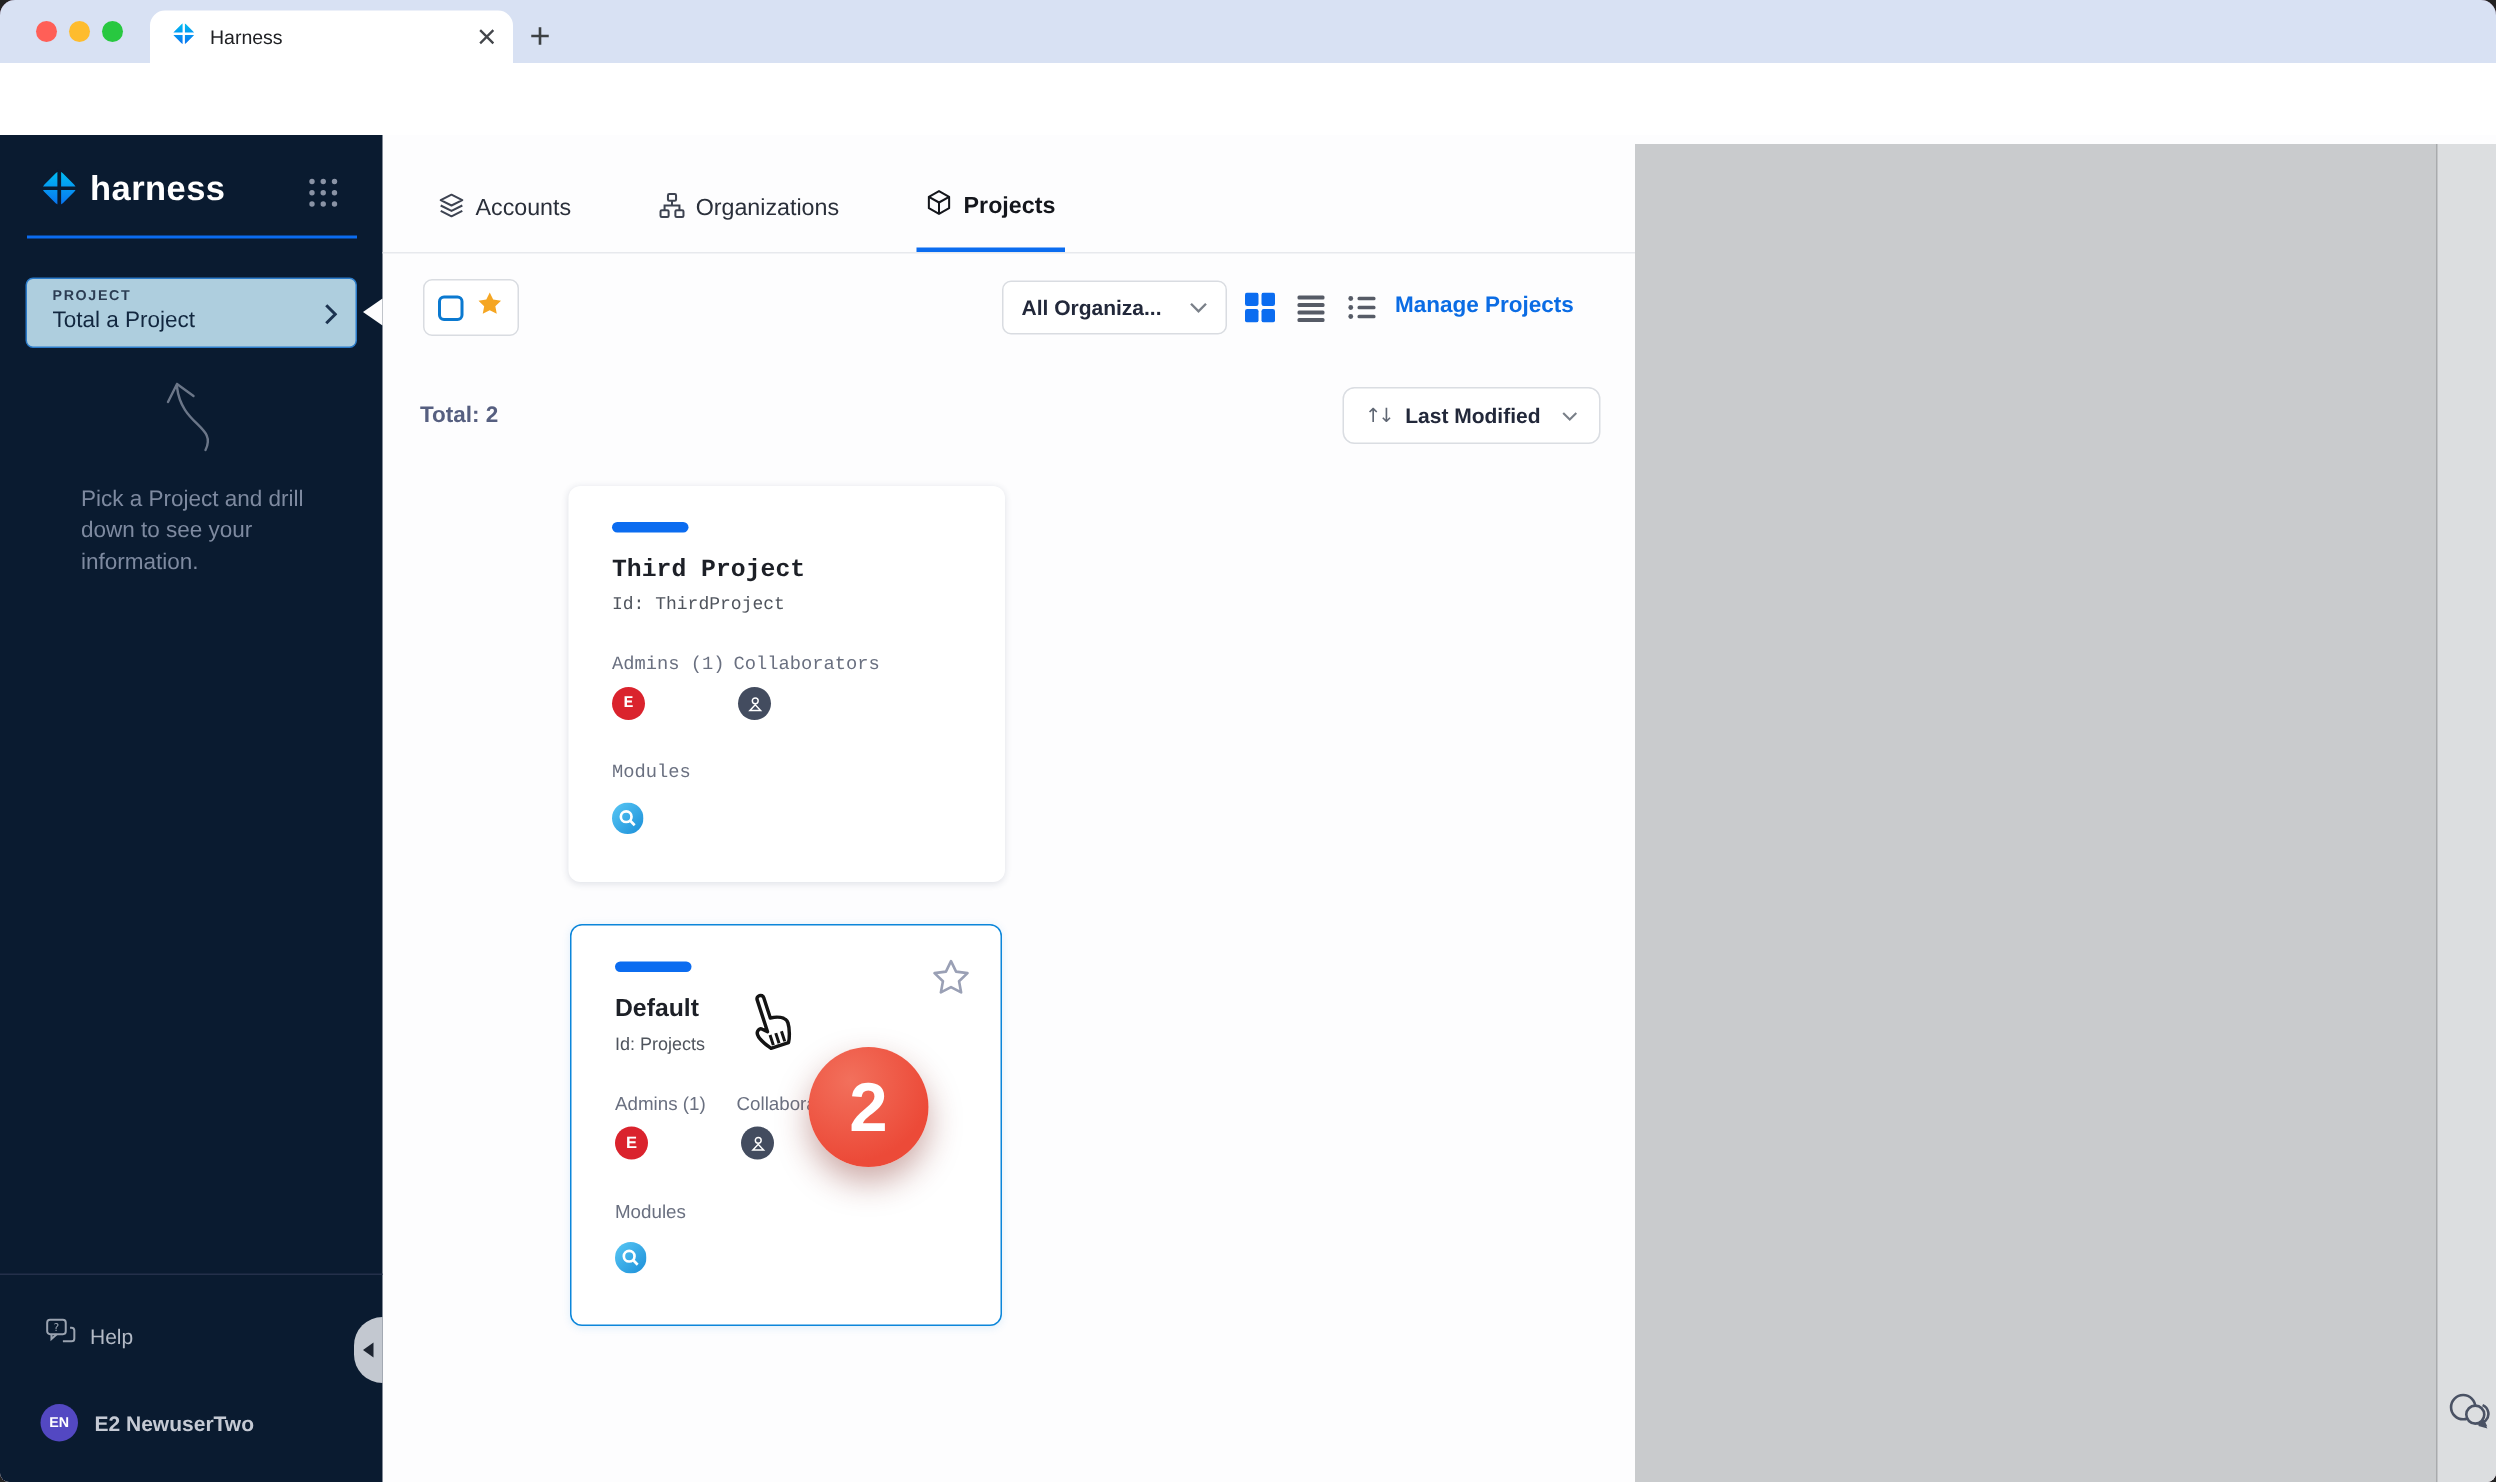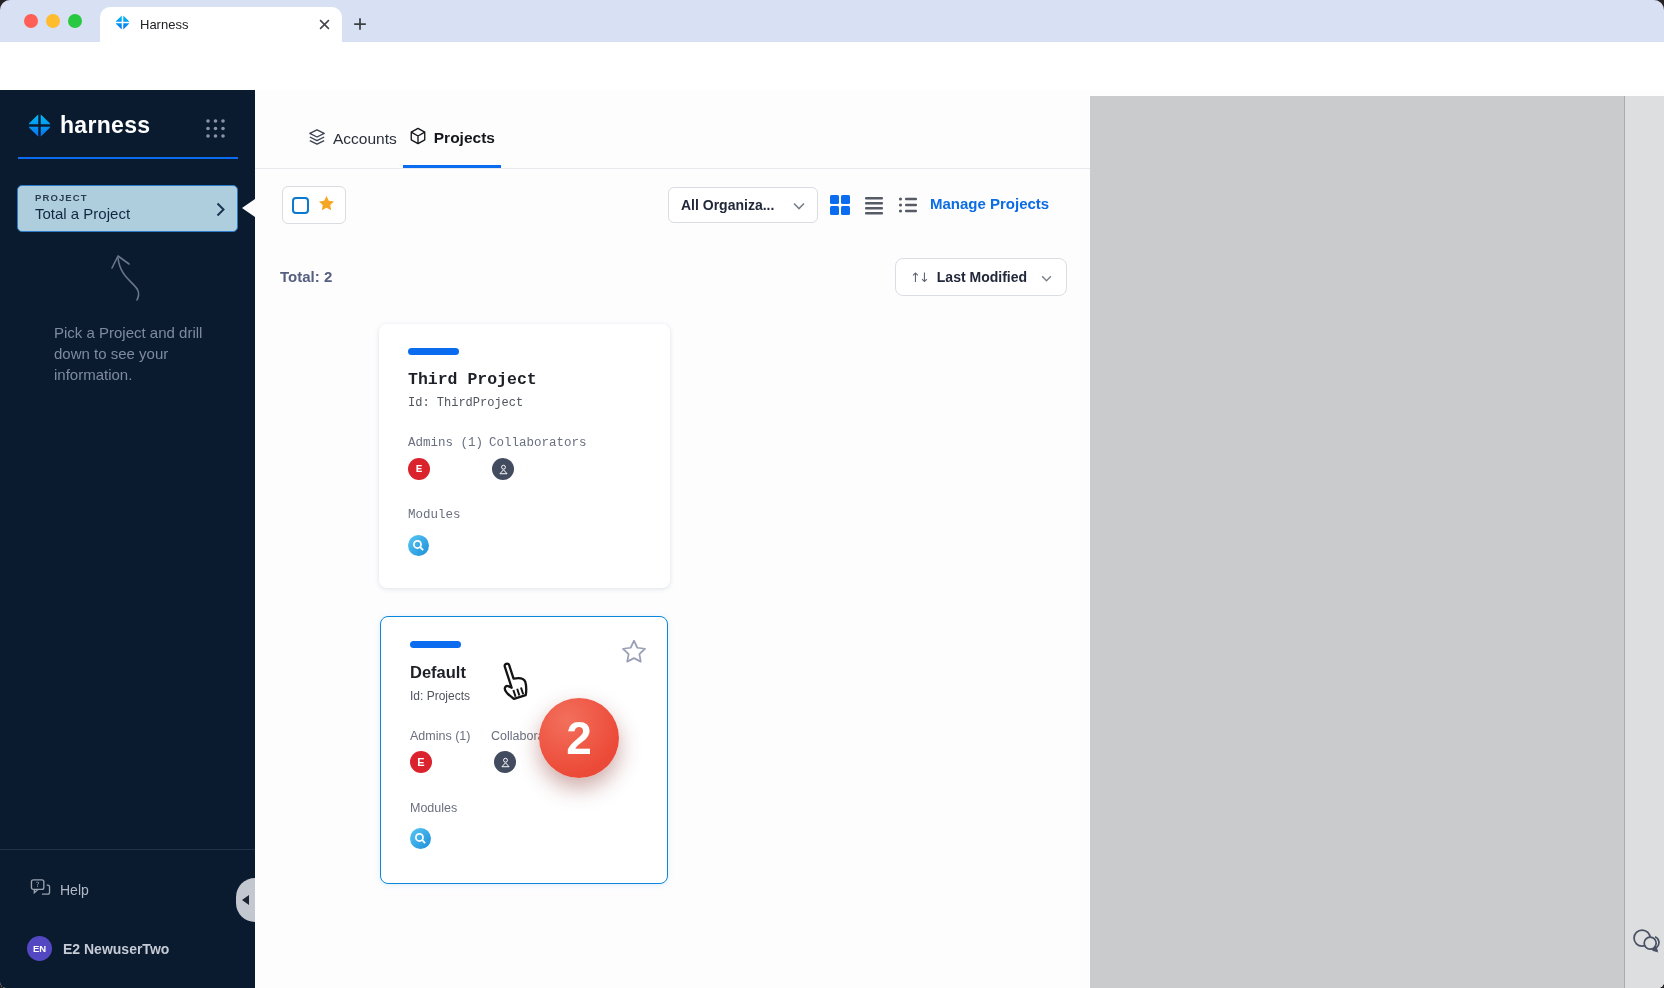--- a/index.html
+++ b/index.html
@@ -57,21 +57,21 @@
   .collapse-handle { position:absolute; left:236px; top:788px; width:19px; height:44px; background:#c3c8d0;
                      border-radius:22px 0 0 22px; display:flex; align-items:center; justify-content:center; }
   .collapse-tri { width:0; height:0; border-top:5px solid transparent; border-bottom:5px solid transparent; border-right:7px solid #1d2430; }
   .user-row { position:absolute; left:27px; top:846px; display:flex; align-items:center; gap:11px; }
   .avatar-en { width:25px; height:25px; border-radius:50%; background:#5348c2; color:#fff; font-size:9.5px; font-weight:bold;
                display:flex; align-items:center; justify-content:center; }
   .user-name { font-size:14px; font-weight:600; color:#c5cad4; }
 
   
   .content { position:absolute; left:255px; top:0; width:835px; height:100%; }
-  .topnav { position:absolute; left:0; top:20px; height:58px; display:flex; align-items:center; padding-left:47px; }
+  .topnav { position:absolute; left:0; top:20px; height:58px; display:flex; align-items:center; padding-left:31px; gap:46px; }
   .topnav-item { display:flex; align-items:center; gap:7px; height:58px; padding:0 6px; font-size:15.5px; color:#2a2f3a; }
   .topnav-item.active { font-weight:bold; color:#14161c; border-bottom:3px solid #0b6cf0; }
   .topnav-rule { position:absolute; left:0; top:78px; width:835px; height:1px; background:#e7e9ed; }
 
   .filterbar { position:absolute; left:0; top:96px; width:835px; height:38px; }
   .fav-group { position:absolute; left:27px; top:0; width:64px; height:38px; border:1px solid #d9dce1; border-radius:6px;
                background:#fff; display:flex; align-items:center; justify-content:center; gap:8px; }
   .checkbox { width:17px; height:17px; border:2px solid #0b79d0; border-radius:4px; background:#fff; }
   .searchbox { position:absolute; left:102px; top:0; width:305px; height:38px; border:1.5px solid #8ed0f2; border-radius:6px;
                background:#fdfeff; display:flex; align-items:center; padding:0 12px; gap:9px; }
@@ -287,20 +287,31 @@
         <div class="topnav-item">
           <span>
             <svg width="18" height="18" viewBox="0 0 20 20" fill="none" stroke="#3d4351" stroke-width="1.5" stroke-linejoin="round">
               <path d="M10 2 L18 6 10 10 2 6 Z"></path>
                 <path d="M2 10 L10 14 18 10"></path>
                 <path d="M2 14 L10 18 18 14"></path>
               </svg>
           </span>
           <span>Accounts</span>
         </div>
+        <div class="topnav-item">
+          <span>
+            <svg width="18" height="18" viewBox="0 0 20 20" fill="none" stroke="#3d4351" stroke-width="1.5">
+              <rect x="7" y="1.5" width="6" height="5" rx="1"></rect>
+                <rect x="1.5" y="13.5" width="6" height="5" rx="1"></rect>
+                <rect x="12.5" y="13.5" width="6" height="5" rx="1"></rect>
+              <path d="M10 6.5 V10 M4.5 13.5 V10 H15.5 V13.5"></path>
+              </svg>
+          </span>
+          <span>Organizations</span>
+        </div>
         <div class="topnav-item active">
           <span>
             <svg width="18" height="18" viewBox="0 0 20 20" fill="none" stroke="#14161c" stroke-width="1.5" stroke-linejoin="round">
               <path d="M10 1.5 L17.5 5.75 V14.25 L10 18.5 L2.5 14.25 V5.75 Z"></path>
               <path d="M10 10 L17.5 5.75 M10 10 L2.5 5.75 M10 10 V18.5"></path>
               </svg>
           </span>
           <span>Projects</span>
         </div>
       </div>

